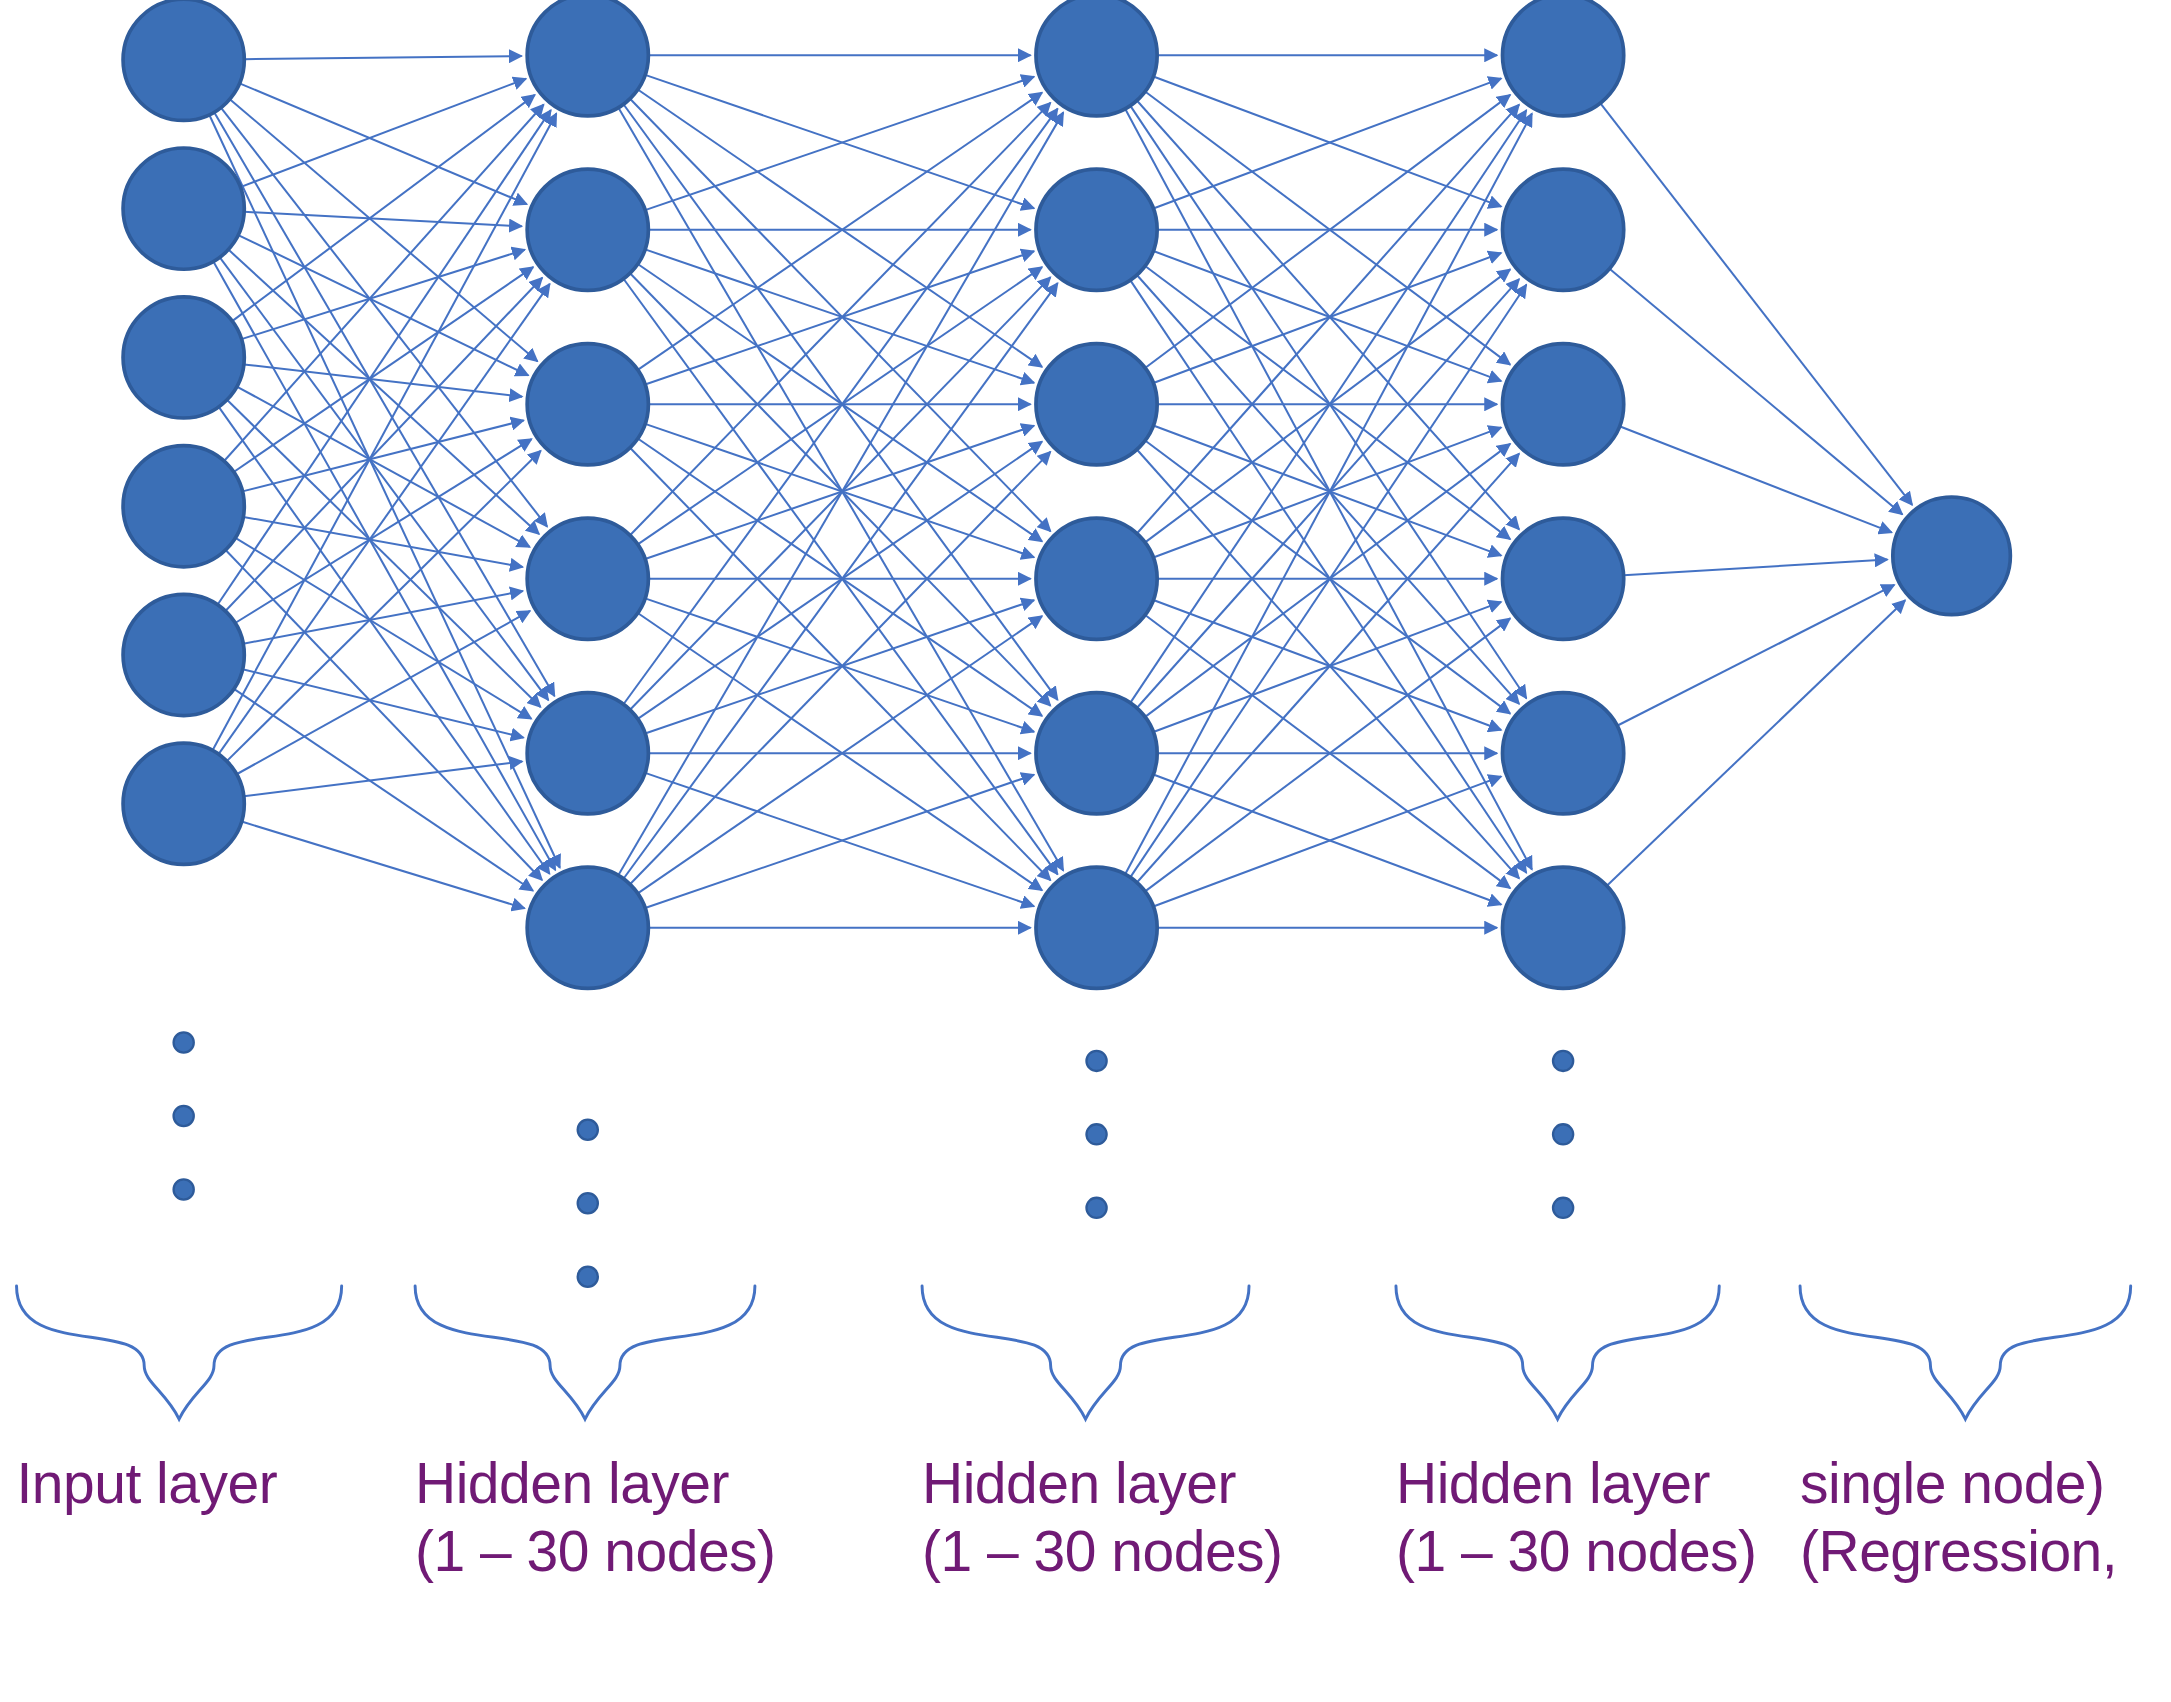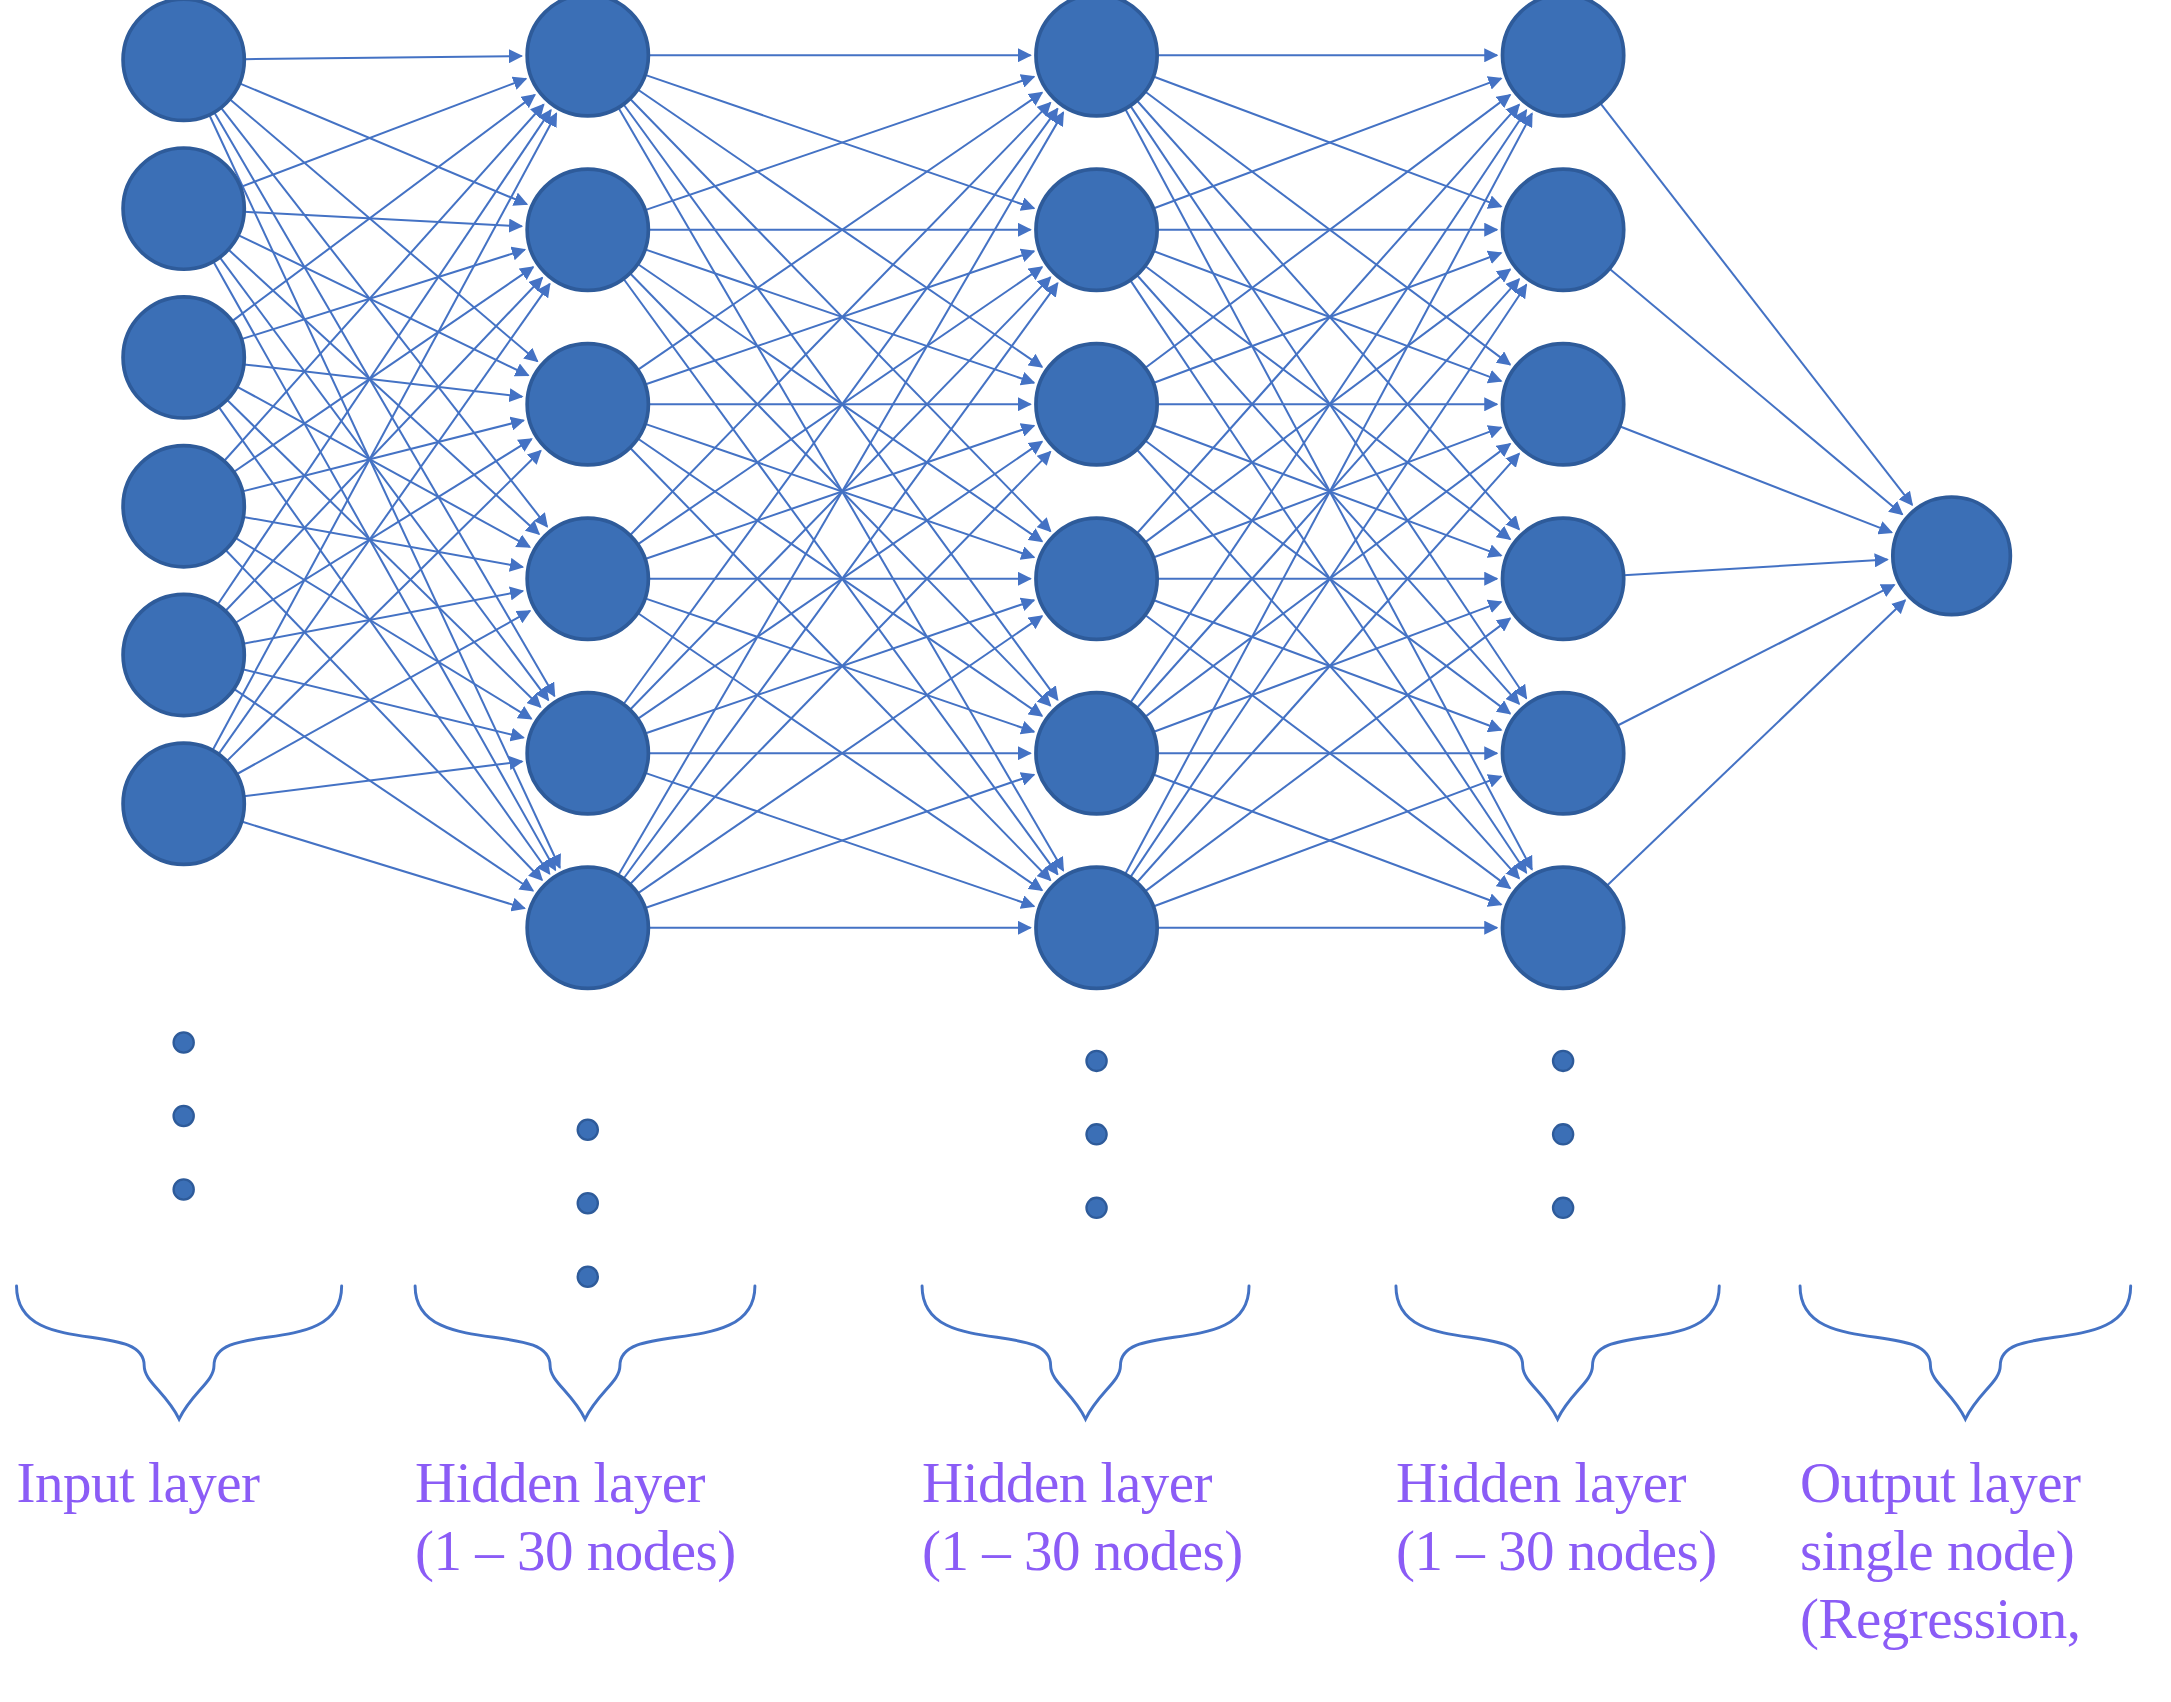--- a/index.html
+++ b/index.html
@@ -1,18 +1,18 @@
 <!DOCTYPE html>
 <html style="font-size:14.7px"><head>
 <meta charset="utf-8">
 <style>
   html,body{margin:0;padding:0;background:#ffffff;}
   body{width:2172px;height:1703px;font-family:"Liberation Sans",sans-serif;position:relative;overflow:hidden;}
   #diagram{position:absolute;left:0;top:0;width:2172px;height:1703px;}
-  .lbl{position:absolute;color:#8b5cf6;font-family:Liberation Serif, serif;font-size:57px;line-height:68px;font-weight:400;white-space:pre;letter-spacing:-0.5px;}
+  .lbl{position:absolute;color:#701a75;font-family:Liberation Sans, sans-serif;font-size:57px;line-height:68px;font-weight:400;white-space:pre;letter-spacing:-0.5px;}
 </style>
 </head>
 <body>
 
 <svg id="diagram" viewBox="0 0 2365 1854">
   <defs>
     <marker id="arrow" viewBox="0 0 10 10" refX="9" refY="5" markerWidth="7" markerHeight="7" orient="auto-start-reverse">
       <path d="M 0 0 L 10 5 L 0 10 z" fill="#4472C4"></path>
     </marker>
   </defs>
@@ -180,15 +180,15 @@
       <path d="M 1520 1400 C 1520 1479.75, 1658 1435.8875, 1658 1487 C 1658 1504.4, 1682 1516, 1696 1545 C 1710 1516, 1734 1504.4, 1734 1487 C 1734 1435.8875, 1872 1479.75, 1872 1400" fill="none" stroke="#4472C4" stroke-width="3.2" stroke-linecap="round"></path>
       <path d="M 1960 1400 C 1960 1479.75, 2102 1435.8875, 2102 1487 C 2102 1504.4, 2126 1516, 2140 1545 C 2154 1516, 2178 1504.4, 2178 1487 C 2178 1435.8875, 2320 1479.75, 2320 1400" fill="none" stroke="#4472C4" stroke-width="3.2" stroke-linecap="round"></path>
     </g>
 </svg>
 
 <div id="labels">
     <div class="lbl" style="left: 16.5px; top: 1449px;"><div>Input layer</div></div>
     <div class="lbl" style="left: 415px; top: 1449px;"><div>Hidden layer</div><div>(1 – 30 nodes)</div></div>
     <div class="lbl" style="left: 922px; top: 1449px;"><div>Hidden layer</div><div>(1 – 30 nodes)</div></div>
     <div class="lbl" style="left: 1396px; top: 1449px;"><div>Hidden layer</div><div>(1 – 30 nodes)</div></div>
-    <div class="lbl" style="left: 1800px; top: 1449px;"><div>Output layer</div><div>single node)</div><div>(Regression,</div></div>
+    <div class="lbl" style="left: 1800px; top: 1449px;"><div>single node)</div><div>(Regression,</div></div>
   </div>
 
 
 </body></html>

